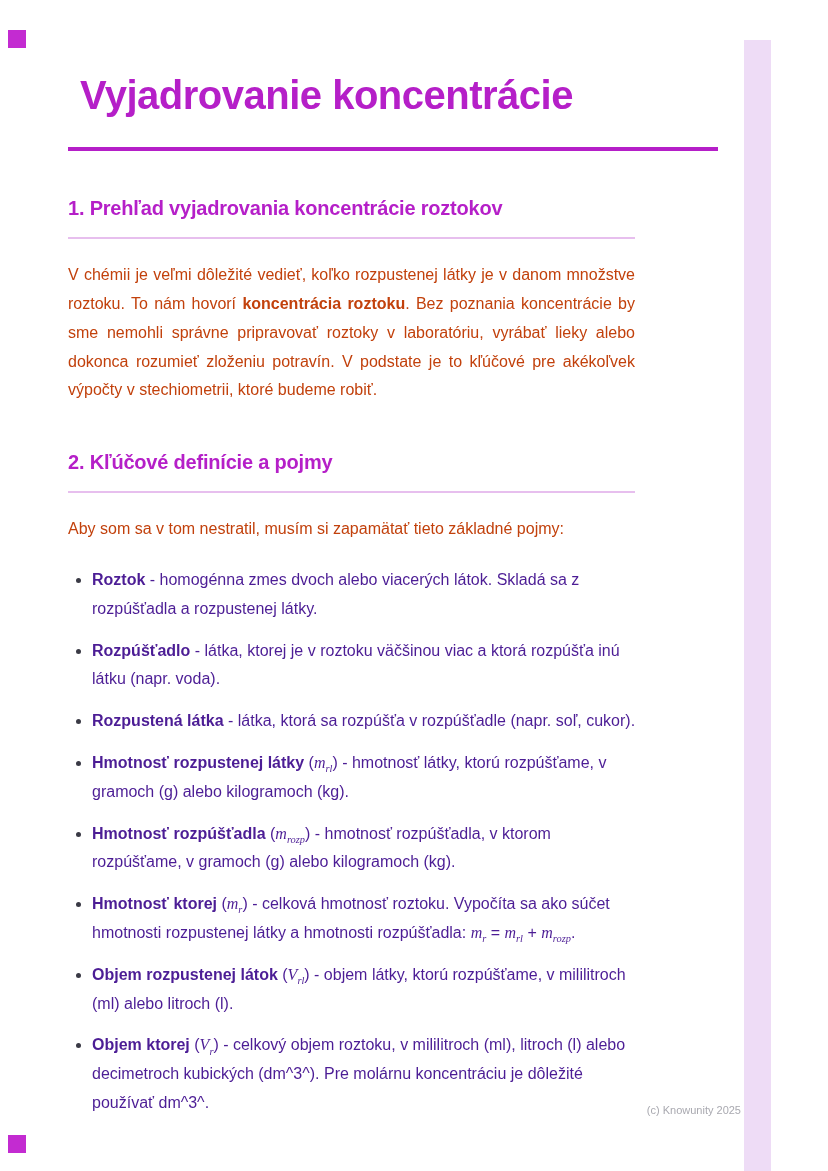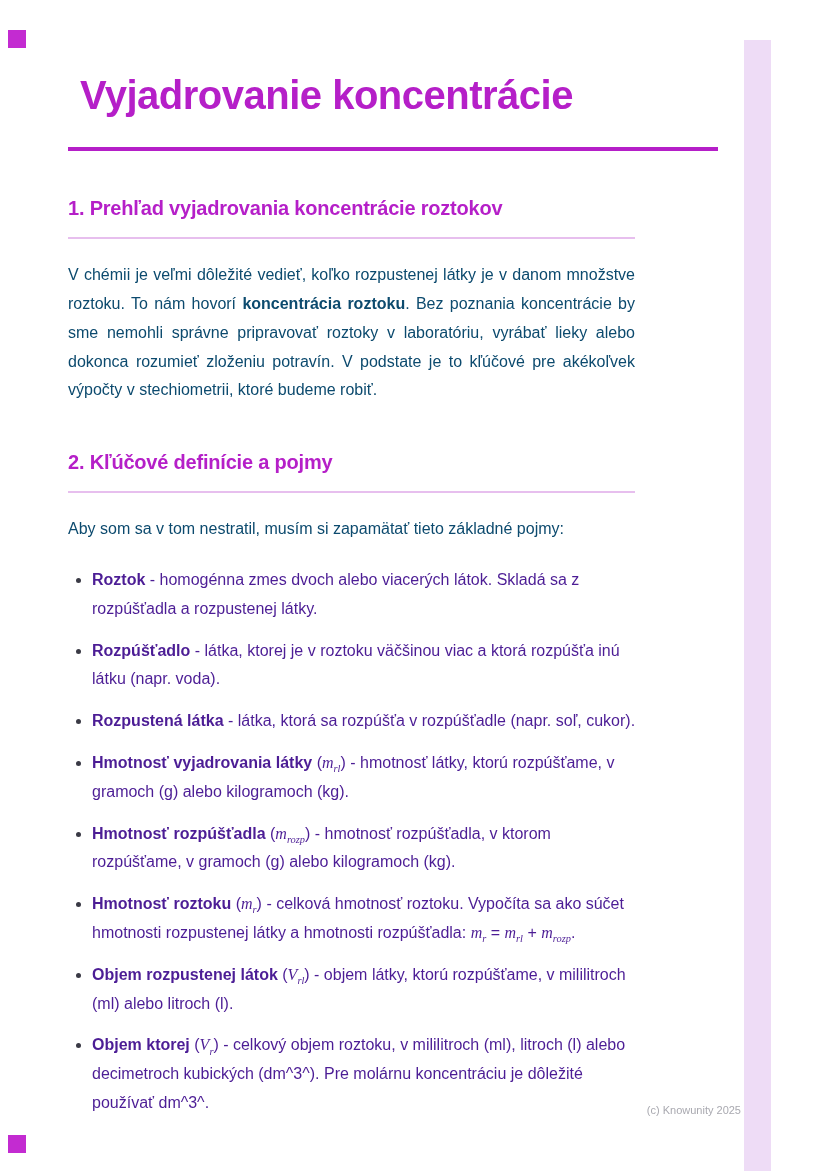--- a/index.html
+++ b/index.html
@@ -64,21 +64,21 @@
     margin-top: 16px;
     width: 567px;
     height: 2px;
     background: var(--rule-light, #e7bfee);
   }
   .para {
     margin: 22px 0 0 0;
     width: 567px;
     font-size: 16px;
     line-height: 1.8;
-    color: #0c4a6e;
+    color: #c2410c;
     text-align: justify;
   }
   .bold { font-weight: 700; }
   .math {
     font-family: "Liberation Serif", serif;
     font-style: italic;
   }
   .math sub {
     font-size: 0.65em;
     font-style: italic;
@@ -125,23 +125,23 @@
     <p class="para" id="para1"><span>V chémii je veľmi dôležité vedieť, koľko rozpustenej látky je v danom množstve roztoku. To nám hovorí </span><span class="bold">koncentrácia roztoku</span><span>. Bez poznania koncentrácie by sme nemohli správne pripravovať roztoky v laboratóriu, vyrábať lieky alebo dokonca rozumieť zloženiu potravín. V podstate je to kľúčové pre akékoľvek výpočty v stechiometrii, ktoré budeme robiť.</span></p>
 
     <h2 class="section-heading">2. Kľúčové definície a pojmy</h2>
     <div class="section-rule"></div>
     <p class="para">Aby som sa v tom nestratil, musím si zapamätať tieto základné pojmy:</p>
 
     <ul class="def-list" id="defList">
         <li><span class="bold">Roztok</span><span> - homogénna zmes dvoch alebo viacerých látok. Skladá sa z rozpúšťadla a rozpustenej látky.</span></li>
         <li><span class="bold">Rozpúšťadlo</span><span> - látka, ktorej je v roztoku väčšinou viac a ktorá rozpúšťa inú látku (napr. voda).</span></li>
         <li><span class="bold">Rozpustená látka</span><span> - látka, ktorá sa rozpúšťa v rozpúšťadle (napr. soľ, cukor).</span></li>
-        <li><span class="bold">Hmotnosť vyjadrovania látky</span><span> (</span><span class="math">m<sub>rl</sub></span><span>) - hmotnosť látky, ktorú rozpúšťame, v gramoch (g) alebo kilogramoch (kg).</span></li>
+        <li><span class="bold">Hmotnosť rozpustenej látky</span><span> (</span><span class="math">m<sub>rl</sub></span><span>) - hmotnosť látky, ktorú rozpúšťame, v gramoch (g) alebo kilogramoch (kg).</span></li>
         <li><span class="bold">Hmotnosť rozpúšťadla</span><span> (</span><span class="math">m<sub>rozp</sub></span><span>) - hmotnosť rozpúšťadla, v ktorom rozpúšťame, v gramoch (g) alebo kilogramoch (kg).</span></li>
-        <li><span class="bold">Hmotnosť roztoku</span><span> (</span><span class="math">m<sub>r</sub></span><span>) - celková hmotnosť roztoku. Vypočíta sa ako súčet hmotnosti rozpustenej látky a hmotnosti rozpúšťadla: </span><span class="math">m<sub>r</sub></span><span> = </span><span class="math">m<sub>rl</sub></span><span> + </span><span class="math">m<sub>rozp</sub></span><span>.</span></li>
+        <li><span class="bold">Hmotnosť ktorej</span><span> (</span><span class="math">m<sub>r</sub></span><span>) - celková hmotnosť roztoku. Vypočíta sa ako súčet hmotnosti rozpustenej látky a hmotnosti rozpúšťadla: </span><span class="math">m<sub>r</sub></span><span> = </span><span class="math">m<sub>rl</sub></span><span> + </span><span class="math">m<sub>rozp</sub></span><span>.</span></li>
         <li><span class="bold">Objem rozpustenej látok</span><span> (</span><span class="math">V<sub>rl</sub></span><span>) - objem látky, ktorú rozpúšťame, v mililitroch (ml) alebo litroch (l).</span></li>
         <li><span class="bold">Objem ktorej</span><span> (</span><span class="math">V<sub>r</sub></span><span>) - celkový objem roztoku, v mililitroch (ml), litroch (l) alebo decimetroch kubických (dm^3^). Pre molárnu koncentráciu je dôležité používať dm^3^.</span></li>
       </ul>
 
   </div>
 
   <div class="footer">(c) Knowunity 2025</div>
 
 </div>
 

